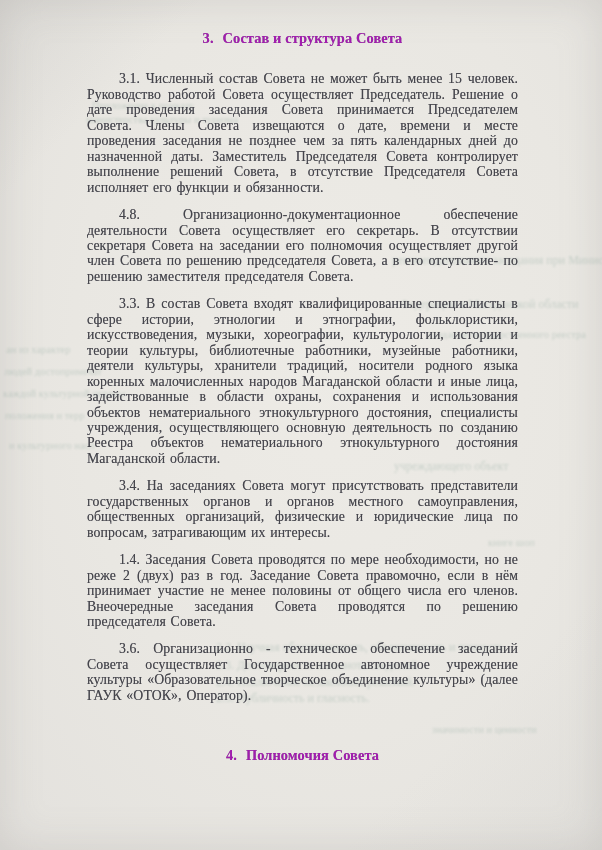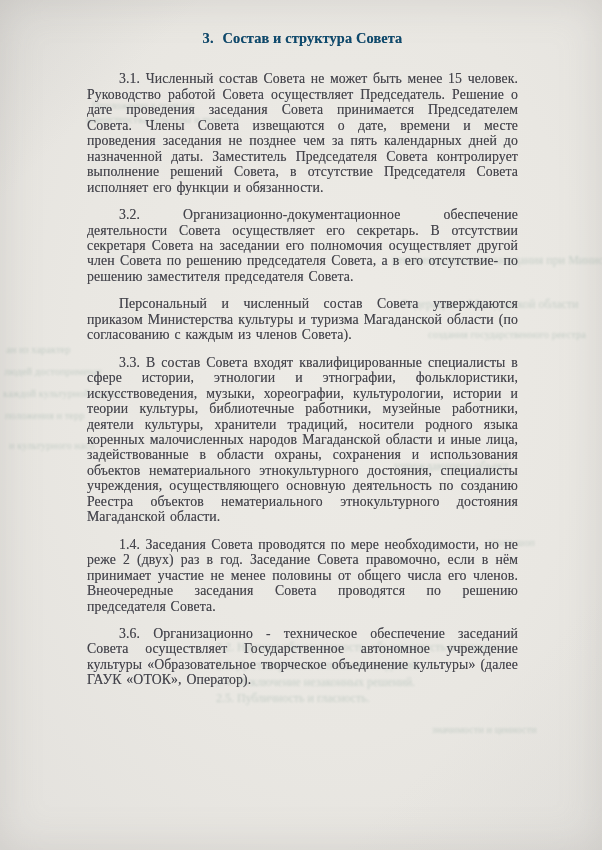--- a/index.html
+++ b/index.html
@@ -26,21 +26,21 @@
     color:#45454c;
     font-size:13.8px;
     line-height:15.45px;
     letter-spacing:0.1px;
     text-shadow:0 0 0.5px rgba(64,64,74,0.55);
   }
   .heading{
     text-align:center;
     font-weight:bold;
     font-size:14.4px;
-    color:#0c4a6e;
+    color:#a21caf;
     white-space:nowrap;
   }
   .heading .num{margin-right:9px;}
   .h3{margin-bottom:25px;}
   .h4{margin-top:45px;margin-bottom:24px;}
   .doc p{
     margin:12px;
     text-align:justify;
     text-indent:32px;
     word-spacing:1.2px;
@@ -83,21 +83,24 @@
   <span class="bleed-item" style="left:432px;top:724px;">значимости и ценности</span>
 </div>
 
 <div class="doc">
 
   <div class="heading h3">
     <span class="num">3.</span><span>Состав и структура Совета</span>
   </div>
 
   <p>3.1. Численный состав Совета не может быть менее 15 человек. Руководство работой Совета осуществляет Председатель. Решение о дате проведения заседания Совета принимается Председателем Совета. Члены Совета извещаются о дате, времени и месте проведения заседания не позднее чем за пять календарных дней до назначенной даты. Заместитель Председателя Совета контролирует выполнение решений Совета, в отсутствие Председателя Совета исполняет его функции и обязанности.</p>
-  <p>3.2. Организационно-документационное обеспечение деятельности Совета осуществляет его секретарь. В отсутствии секретаря Совета на заседании его полномочия осуществляет другой член Совета по решению председателя Совета, а в его отсутствие- по решению заместителя председателя Совета.</p>
-  <p>Персональный и численный состав Совета утверждаются приказом Министерства культуры и туризма Магаданской области (по согласованию с каждым из членов Совета).</p>
+  <p>4.8. Организационно-документационное обеспечение деятельности Совета осуществляет его секретарь. В отсутствии секретаря Совета на заседании его полномочия осуществляет другой член Совета по решению председателя Совета, а в его отсутствие- по решению заместителя председателя Совета.</p>
   <p>3.3. В состав Совета входят квалифицированные специалисты в сфере истории, этнологии и этнографии, фольклористики, искусствоведения, музыки, хореографии, культурологии, истории и теории культуры, библиотечные работники, музейные работники, деятели культуры, хранители традиций, носители родного языка коренных малочисленных народов Магаданской области и иные лица, задействованные в области охраны, сохранения и использования объектов нематериального этнокультурного достояния, специалисты учреждения, осуществляющего основную деятельность по созданию Реестра объектов нематериального этнокультурного достояния Магаданской области.</p>
+  <p>3.4. На заседаниях Совета могут присутствовать представители государственных органов и органов местного самоуправления, общественных организаций, физические и юридические лица по вопросам, затрагивающим их интересы.</p>
   <p>1.4. Заседания Совета проводятся по мере необходимости, но не реже 2 (двух) раз в год. Заседание Совета правомочно, если в нём принимает участие не менее половины от общего числа его членов. Внеочередные заседания Совета проводятся по решению председателя Совета.</p>
   <p>3.6. Организационно - техническое обеспечение заседаний Совета осуществляет Государственное автономное учреждение культуры «Образовательное творческое объединение культуры» (далее ГАУК «ОТОК», Оператор).</p>
 
+  <div class="heading h4">
+    <span class="num">4.</span><span>Полномочия Совета</span>
+  </div>
 
 
 </div>
 
 </body></html>

